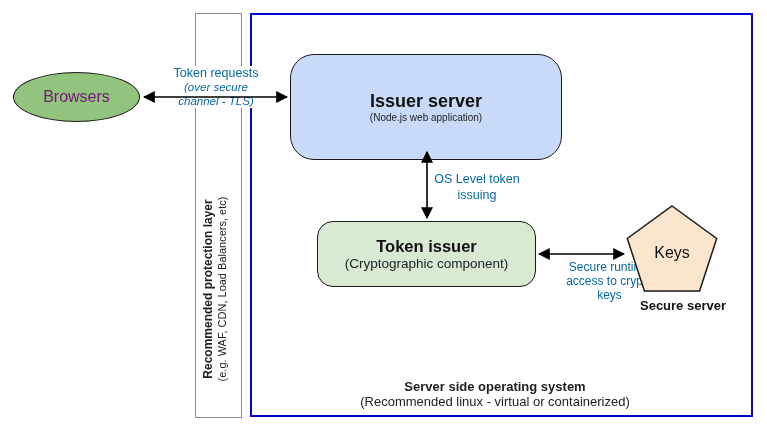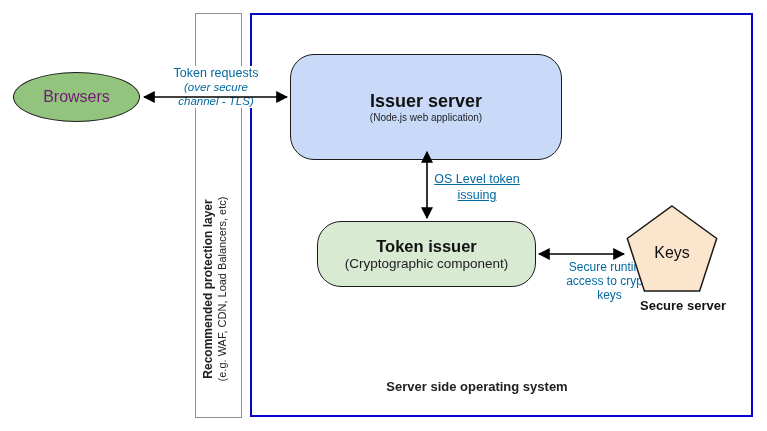--- a/index.html
+++ b/index.html
@@ -27,21 +27,21 @@
   }
   .protection-label .t1 { font-weight: bold; font-size: 12px; display: block; color: #202124; }
   .protection-label .t2 { font-size: 11px; display: block; color: #202124; }
 
   .os-box {
     left: 250px; top: 13px; width: 503px; height: 404px;
     border: 2px solid var(--outer-box-border, #0000cc);
     background: transparent;
   }
   .os-caption {
-    left: 277px; top: 379px; width: 400px;
+    left: 295px; top: 379px; width: 400px;
     text-align: center; line-height: 1.18;
   }
   .os-caption .t1 { font-weight: bold; font-size: 13px; display: block; color: #202124; }
   .os-caption .t2 { font-size: 13px; display: block; color: #202124; }
 
   
   .browsers-node {
     left: 13px; top: 72px; width: 127px; height: 50px;
     background: var(--browsers-fill, #93c47d);
     border: 1.5px solid #1a1a1a;
@@ -57,21 +57,21 @@
     display: flex; flex-direction: column; align-items: center; justify-content: center;
     text-align: center; line-height: 1.25; margin-top: 12px;
   }
   .issuer-node .t1 { font-weight: bold; font-size: 18px; color: #111; }
   .issuer-node .t2 { font-size: 10px; color: #202124; }
 
   .token-node {
     left: 317px; top: 221px; width: 219px; height: 66px;
     background: var(--token-issuer-fill, #d9ead3);
     border: 1.5px solid #1a1a1a;
-    border-radius: 24px;
+    border-radius: 16px;
     display: flex; flex-direction: column; align-items: center; justify-content: center;
     text-align: center; line-height: 1.22;
   }
   .token-node .t1 { font-weight: bold; font-size: 16.5px; color: #111; }
   .token-node .t2 { font-size: 13.5px; color: #202124; }
 
   .keys-label {
     left: 632px; top: 244px; width: 80px;
     text-align: center; font-size: 16px; color: #111;
   }
@@ -82,21 +82,21 @@
 
   
   .edge-label { text-align: center; color: #0369a1; }
   .lbl-token-requests {
     left: 168px; top: 66px; width: 96px;
     background: #ffffff; line-height: 1.12; font-size: 12.5px;
   }
   .lbl-token-requests .sub { font-style: italic; font-size: 11.5px; }
   .lbl-os-issuing {
     left: 427px; top: 171px; width: 100px;
-    font-size: 12.5px; line-height: 1.3; text-decoration: underline;
+    font-size: 12.5px; line-height: 1.3;
   }
   .lbl-secure-runtime {
     left: 537px; top: 260px; width: 97px;
     font-size: 12px; line-height: 1.18; margin-left: 24px;
   }
 
   .arrows-layer { left: 0; top: 0; width: 767px; height: 431px; pointer-events: none; }
 </style>
 </head>
 <body>
@@ -150,15 +150,16 @@
 
   <div class="abs secure-storage">Secure server</div>
 
   <div class="abs protection-label">
     <span class="t1">Recommended protection layer</span>
     <span class="t2">(e.g. WAF, CDN, Load Balancers, etc)</span>
   </div>
 
   <div class="abs os-caption">
     <span class="t1">Server side operating system</span>
+    <span class="t2">(Recommended linux - virtual or containerized)</span>
   </div>
 
 </div>
 
 </body></html>

